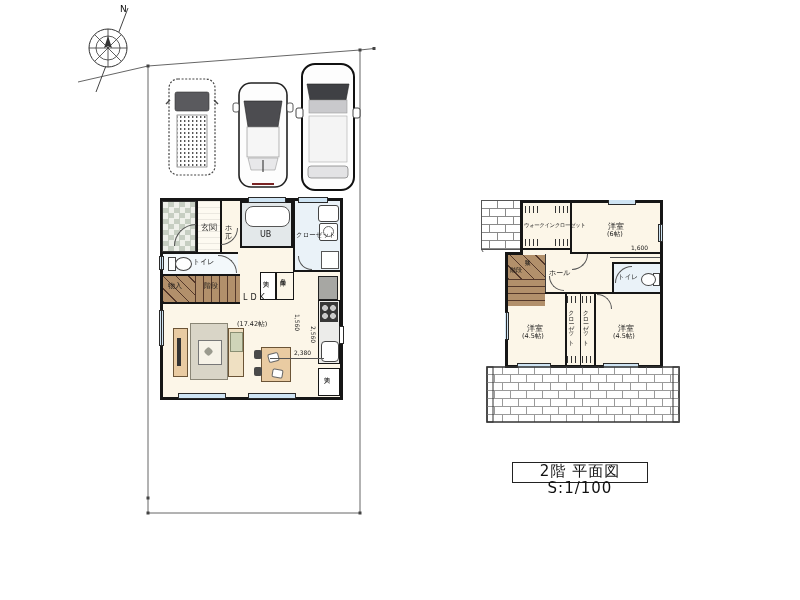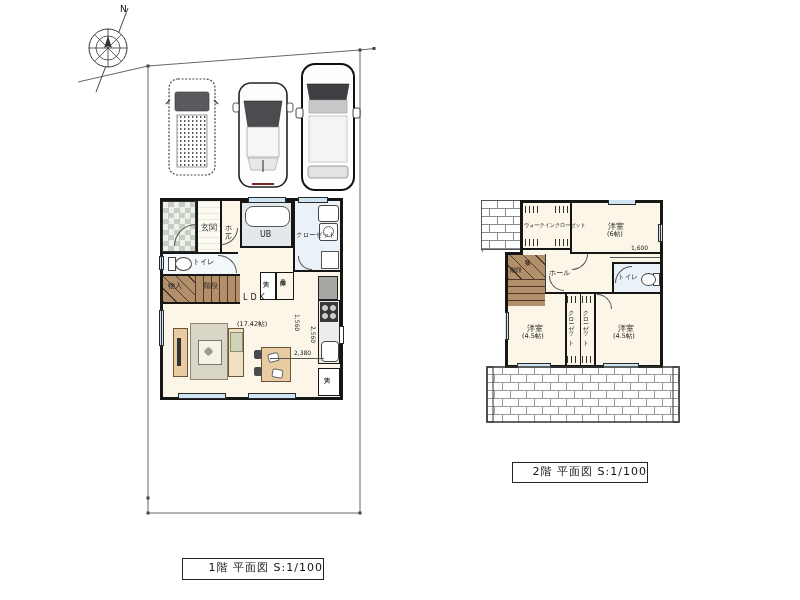--- a/index.html
+++ b/index.html
@@ -19,22 +19,22 @@
   .arc.tl{border-width:1px 0 0 1px;border-top-left-radius:100%;}
   .arc.tr{border-width:1px 1px 0 0;border-top-right-radius:100%;}
   .arc.bl{border-width:0 0 1px 1px;border-bottom-left-radius:100%;}
   .arc.br{border-width:0 1px 1px 0;border-bottom-right-radius:100%;}
   .tiles{background:conic-gradient(#c6cec2 25%,#eef0ea 0 50%,#c6cec2 0 75%,#eef0ea 0);
          background-size:11px 11px;border:1px solid #333;box-sizing:border-box;}
   .stairs{background:#b2906b;background-image:repeating-linear-gradient(90deg,#54382a 0 1px,transparent 1px 8px);}
   .winder{background:#b2906b;background-image:repeating-linear-gradient(45deg,#54382a 0 1px,transparent 1px 9px);}
   .hanger{position:absolute;height:7px;background:repeating-linear-gradient(90deg,#333 0 1px,transparent 1px 4px);}
   .box{position:absolute;background:#fff;border:1.5px solid #161616;box-sizing:border-box;}
-  .cap{position:absolute;border:1px solid #222;background:#fff;text-align:right;
-       font-size:11px;letter-spacing:1px;color:#111;}
+  .cap{position:absolute;border:1px solid #222;background:#fff;text-align:center;
+       font-size:15px;letter-spacing:1px;color:#111;}
   .furn{position:absolute;background:#e9cba2;border:1px solid #6b5436;box-sizing:border-box;}
   .dim{position:absolute;font-size:6px;color:#222;white-space:nowrap;}
   .dim.vd{writing-mode:vertical-rl;}
   .dimline{position:absolute;background:#555;}
 </style>
 </head>
 <body>
 
 <div id="canvas">
 
@@ -261,15 +261,14 @@
       <pattern id="brA" width="16" height="16" patternUnits="userSpaceOnUse">
         <path d="M0 .5H16 M0 8.5H16 M.5 0V8 M8.5 8V16" stroke="#9a9a9a" stroke-width="1" fill="none"></path>
       </pattern>
     </defs>
     <rect x="1" y="1" width="192" height="55" fill="url(#brA)" stroke="#333" stroke-width="1.5"></rect>
     <rect x="1" y="1" width="6" height="55" fill="url(#brA)" stroke="#333" stroke-width="1"></rect>
     <rect x="187" y="1" width="6" height="55" fill="url(#brA)" stroke="#333" stroke-width="1"></rect>
   </svg>
 
   <div class="cap" style="left:512px;top:462px;width:134px;height:19px;line-height:17px;">2階 平面図 S:1/100</div>
-  <div class="cap" style="left:182px;top:558px;width:140px;height:20px;line-height:18px;">1階 平面図 S:1/100</div>
 
 </div>
 
 </body></html>

